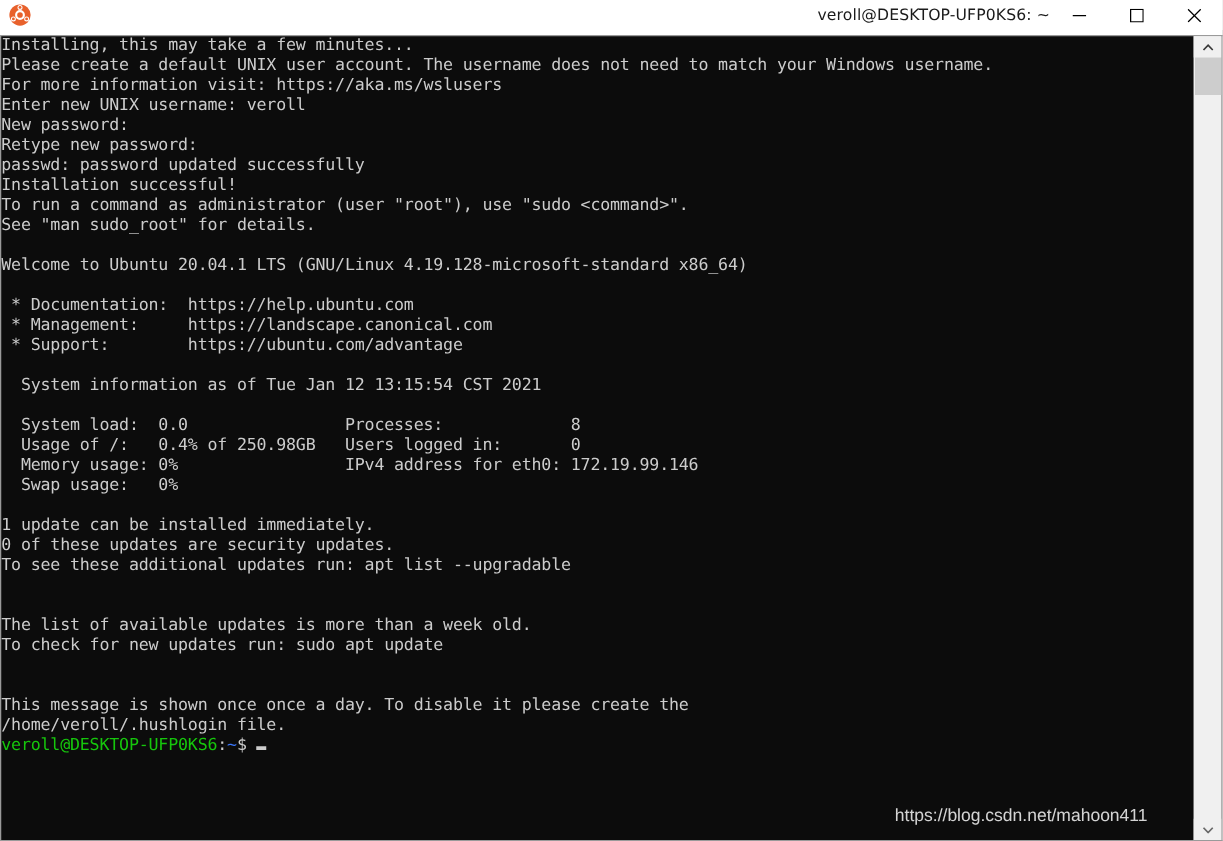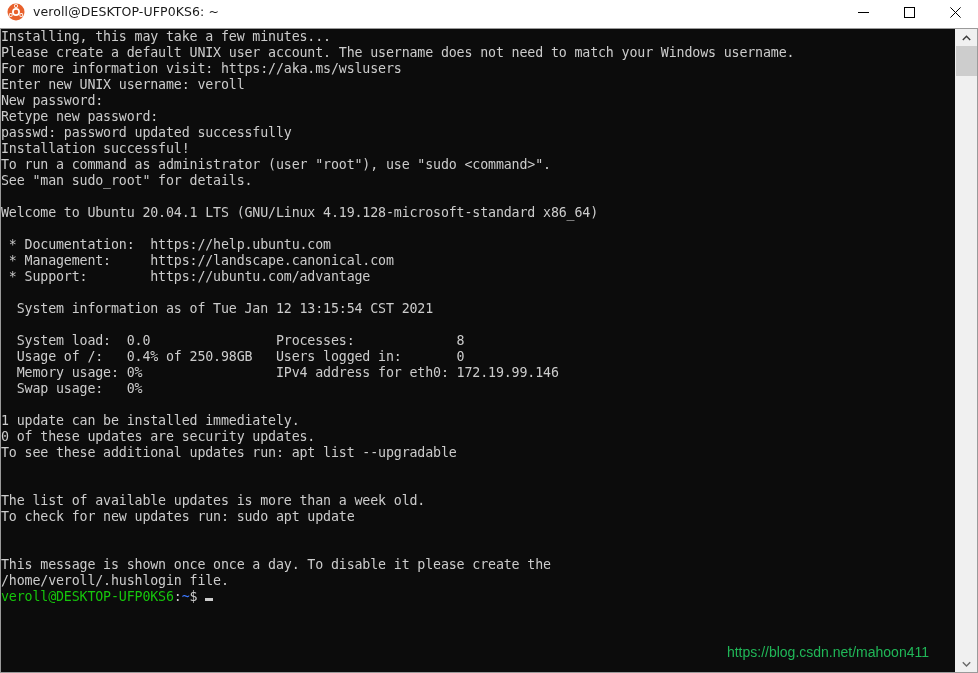--- a/index.html
+++ b/index.html
@@ -25,20 +25,21 @@
   
   #titlebar {
     position: absolute;
     top: 0; left: 0;
     width: 978px;
     height: 24px;
     background: #ffffff;
     display: flex;
     align-items: center;
     box-sizing: border-box;
+    text-align: right;
   }
   #app-icon {
     width: 18px;
     height: 18px;
     margin-left: 7px;
     margin-right: 8px;
     flex: 0 0 auto;
     position: relative;
   }
   #app-icon svg { display: block; }
@@ -101,25 +102,25 @@
     height: 3px;
     background: #cccccc;
     vertical-align: baseline;
     margin-left: 8px;
     margin-bottom: 0px;
   }
 
   
   #watermark {
     position: absolute;
-    right: 26px;
+    right: 37px;
     bottom: 12px;
     font-family: "Liberation Sans", sans-serif;
     font-size: 14px;
-    color: #22c55e;
+    color: #e5e5e5;
     white-space: nowrap;
     opacity: 0.92;
   }
 
   
   #scrollbar {
     position: absolute;
     right: 0;
     top: 28px;
     width: 23px;

